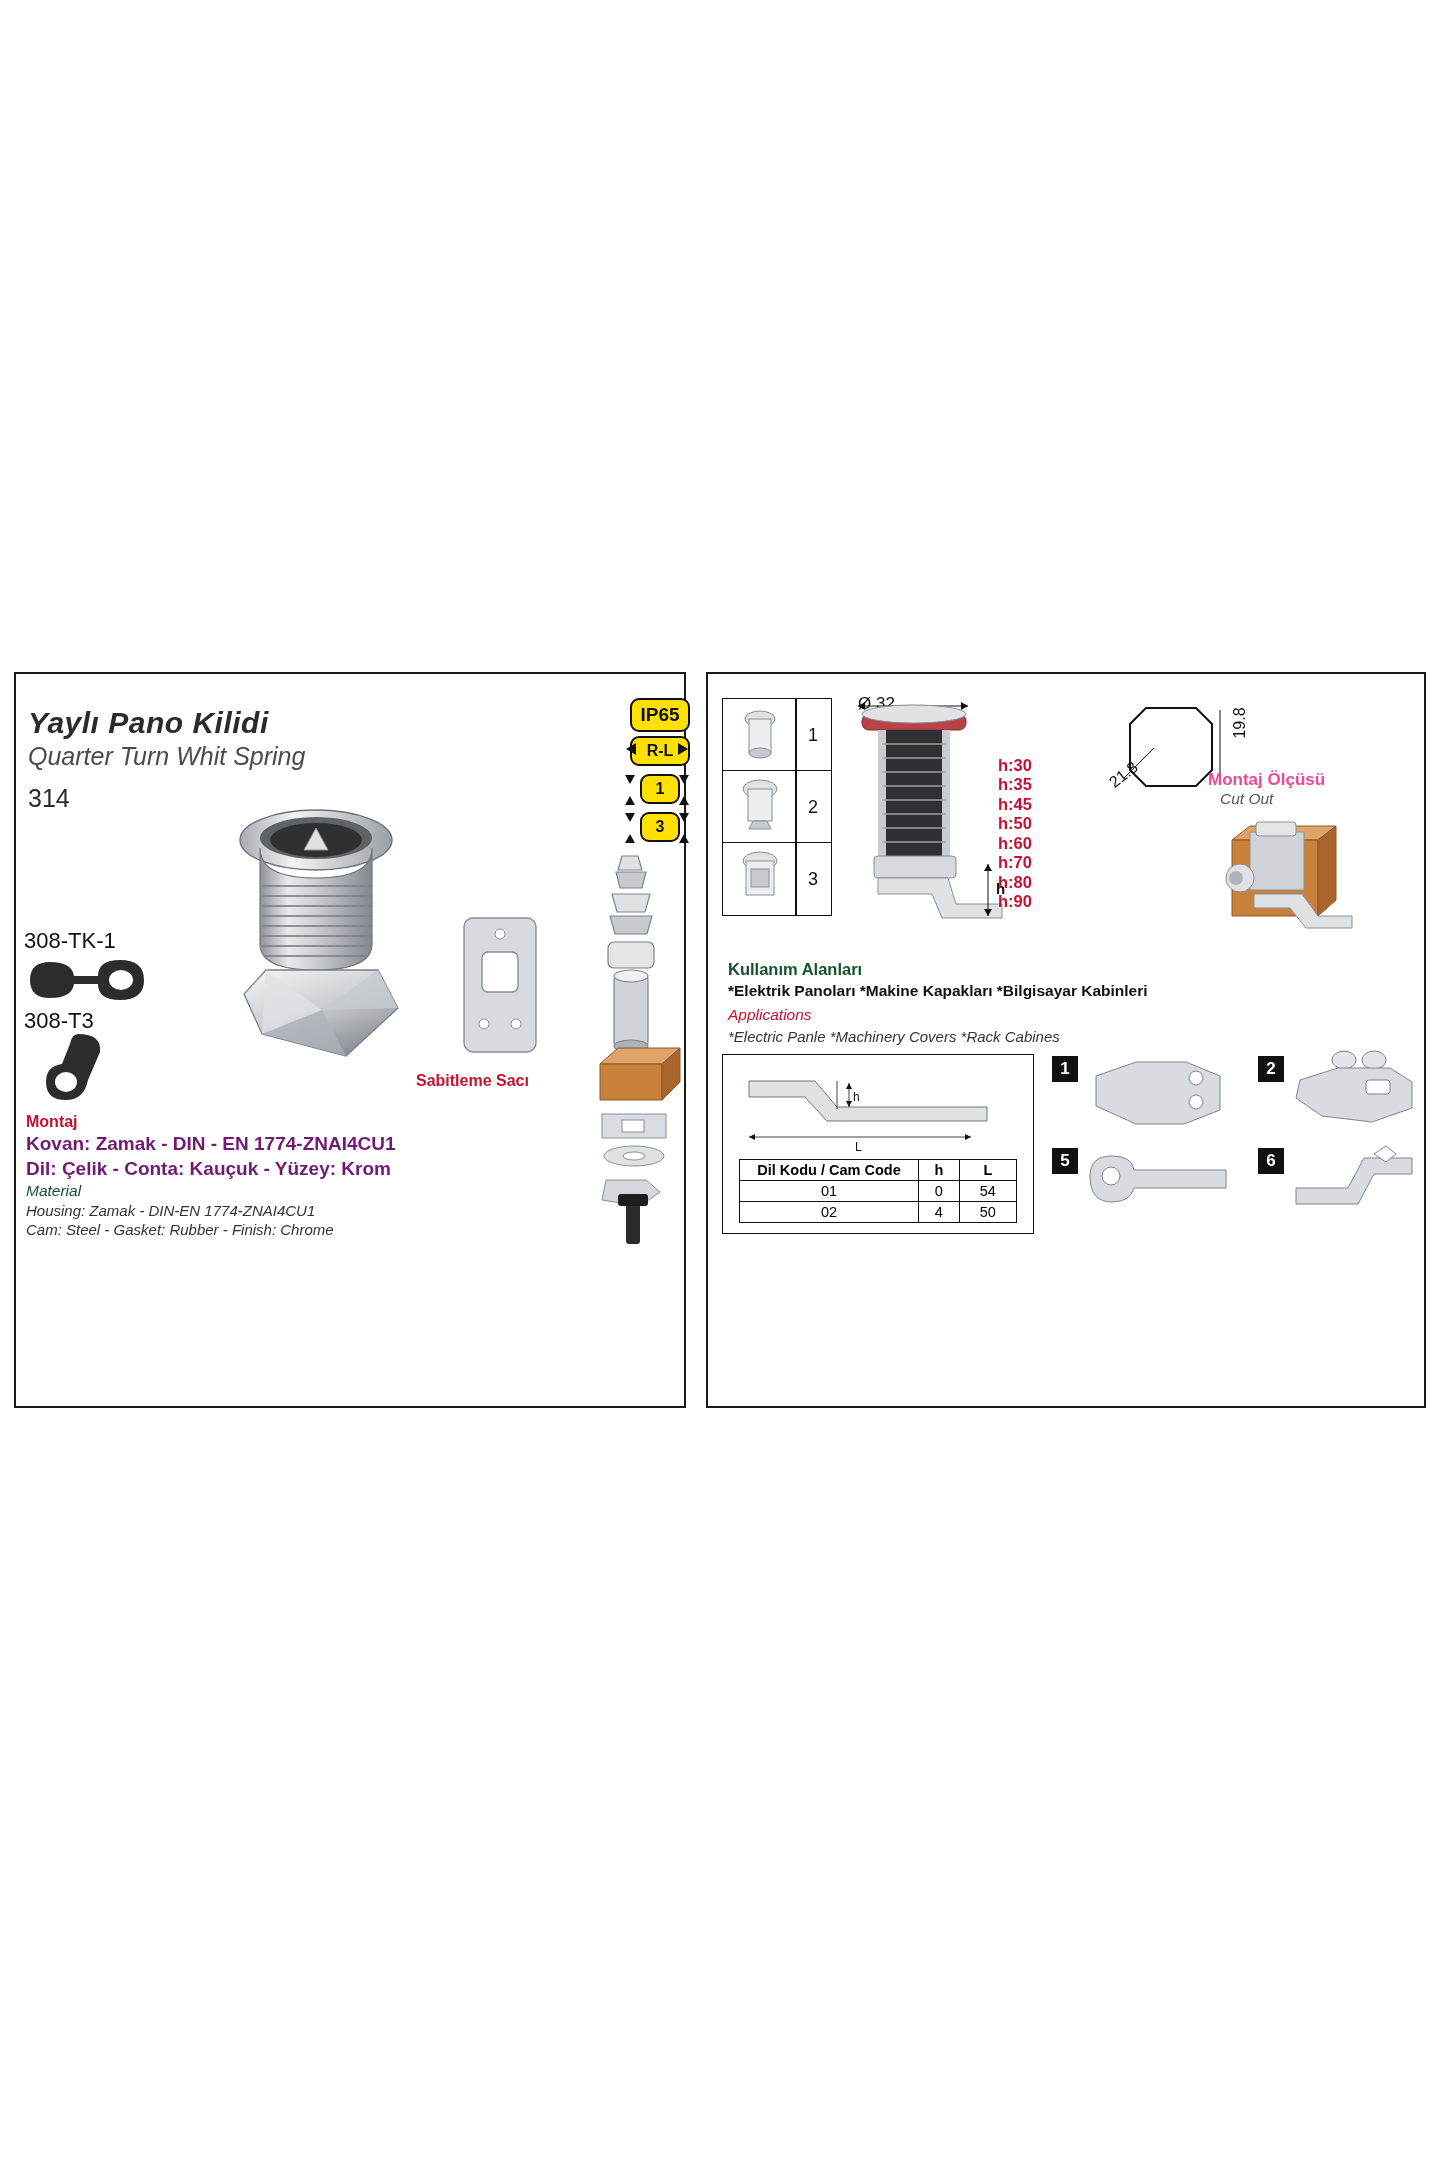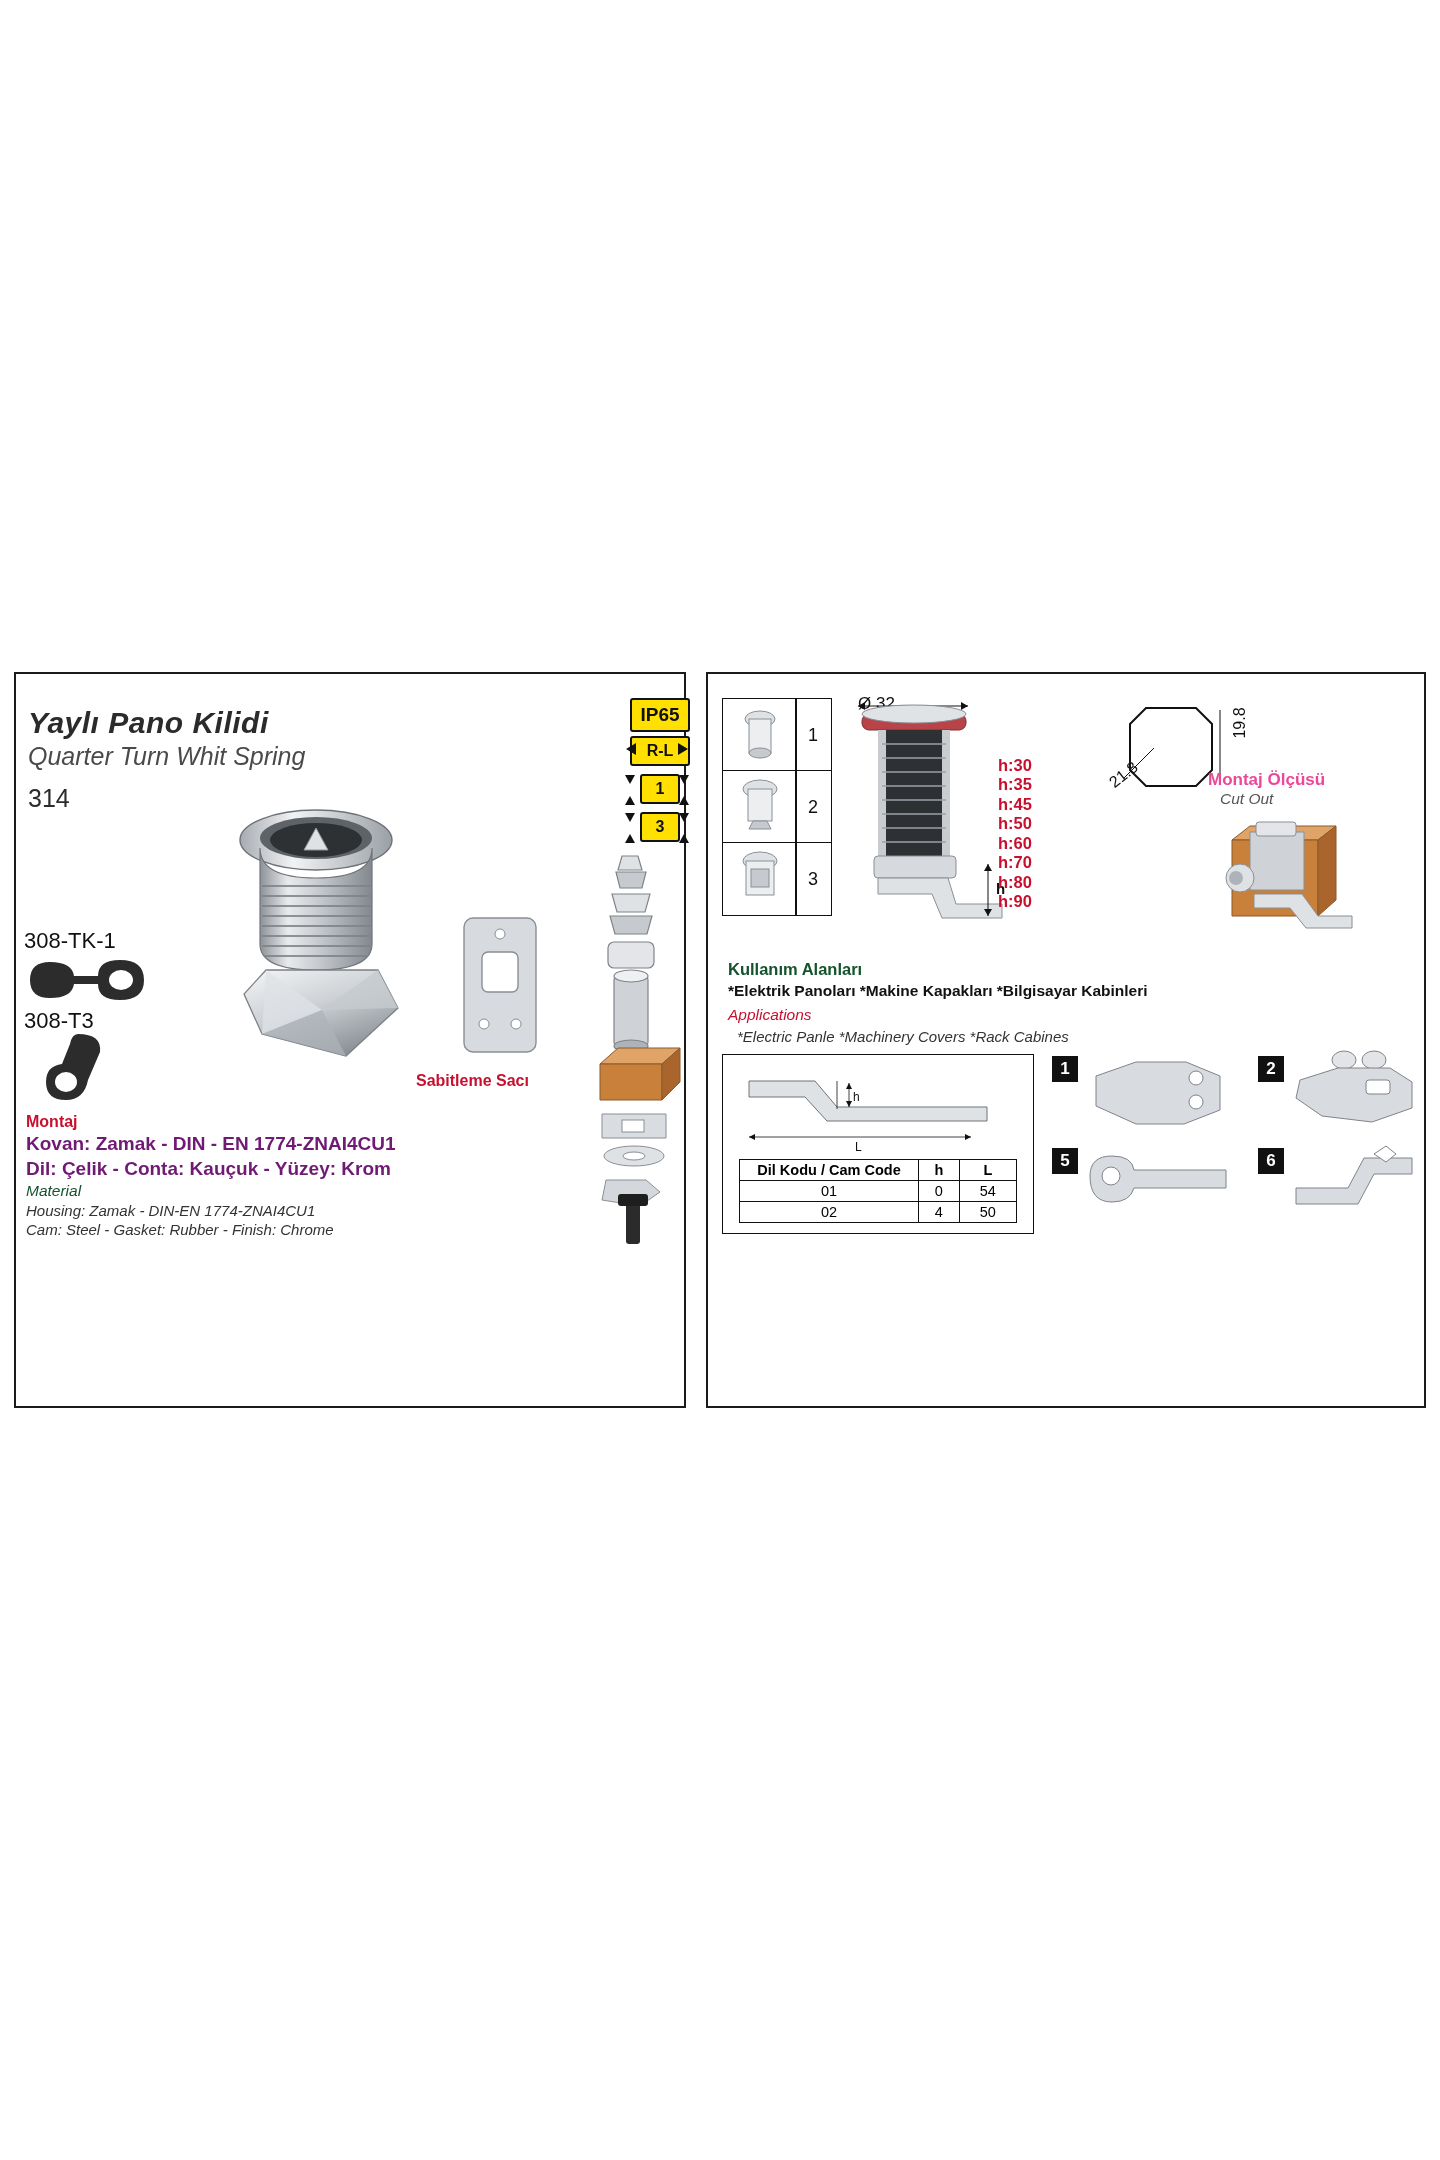--- a/index.html
+++ b/index.html
@@ -21,38 +21,38 @@
 
   .mat-block{position:absolute;left:10px;top:438px;width:440px;line-height:1.28;}
   .mat-head{color:#c8102e;font-weight:bold;font-size:16px;}
   .mat-line{color:#701a75;font-weight:bold;font-size:19px;}
   .mat-head-en{color:#14532d;font-style:italic;font-size:15.5px;margin-top:0;}
   .mat-line-en{color:#333;font-style:italic;font-size:15px;}
 
   .sabitleme-label{position:absolute;left:400px;top:398px;color:#c8102e;font-weight:bold;font-size:16px;}
 
   
-  .badge{position:absolute;background:#ffe000;border:2px solid #111;border-radius:3px;font-weight:bold;font-size:16px;color:#111;display:flex;align-items:center;justify-content:center;}
+  .badge{position:absolute;background:#ffe000;border:2px solid #111;border-radius:9px;font-weight:bold;font-size:16px;color:#111;display:flex;align-items:center;justify-content:center;}
   .b-ip65{left:614px;top:24px;width:56px;height:30px;font-size:19px;}
   .b-rl{left:614px;top:62px;width:56px;height:26px;}
   .b-1{left:624px;top:100px;width:36px;height:26px;}
   .b-3{left:624px;top:138px;width:36px;height:26px;}
 
   
   .r-hsteps{position:absolute;left:290px;top:82px;color:#c8102e;font-weight:bold;font-size:16.5px;line-height:1.18;}
   .dia32{position:absolute;left:150px;top:20px;font-size:17px;color:#111;}
   .cut-title{position:absolute;left:500px;top:96px;color:#ec4899;font-weight:bold;font-size:17px;}
   .cut-sub{position:absolute;left:512px;top:116px;color:#555;font-style:italic;font-size:15.5px;}
   .dim-218{position:absolute;left:400px;top:92px;font-size:16px;color:#111;transform:rotate(-38deg);}
   .dim-198{position:absolute;left:516px;top:40px;font-size:16px;color:#111;transform:rotate(-90deg);}
 
   .use-head{position:absolute;left:20px;top:286px;color:#14532d;font-weight:bold;font-size:16.5px;}
   .use-line{position:absolute;left:20px;top:308px;color:#111;font-weight:bold;font-size:15.5px;}
   .use-head-en{position:absolute;left:20px;top:332px;color:#c8102e;font-style:italic;font-size:15.5px;}
-  .use-line-en{position:absolute;left:20px;top:354px;color:#333;font-style:italic;font-size:15px;margin-left:9px;}
+  .use-line-en{position:absolute;left:20px;top:354px;color:#333;font-style:italic;font-size:15px;}
 
   .tbl-box{position:absolute;left:14px;top:380px;width:310px;height:178px;border:1.5px solid #111;background:#fff;}
   table.cam{position:absolute;left:16px;bottom:10px;width:278px;border-collapse:collapse;font-size:14.5px;}
   table.cam th,table.cam td{border:1px solid #111;text-align:center;padding:2px 4px;}
   table.cam th{font-weight:bold;}
   .cam-code-col{width:170px;}
 
   .num-badge{position:absolute;width:26px;height:26px;background:#111;color:#fff;font-weight:bold;font-size:17px;display:flex;align-items:center;justify-content:center;}
 
   .steps-box{position:absolute;left:14px;top:24px;width:108px;height:216px;border:1.5px solid #111;}

